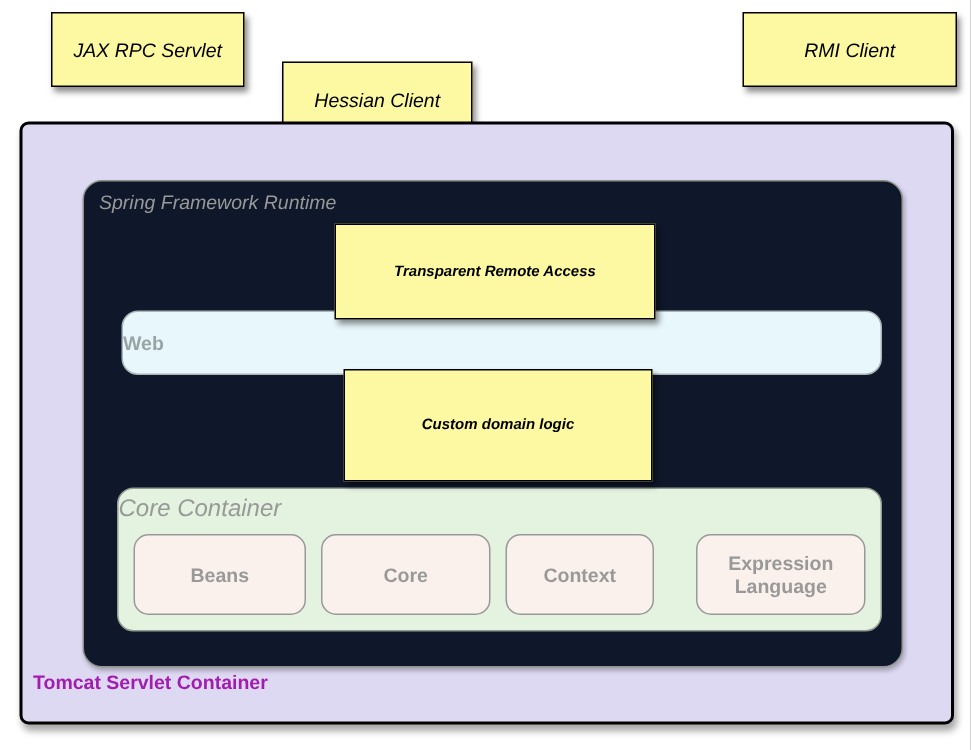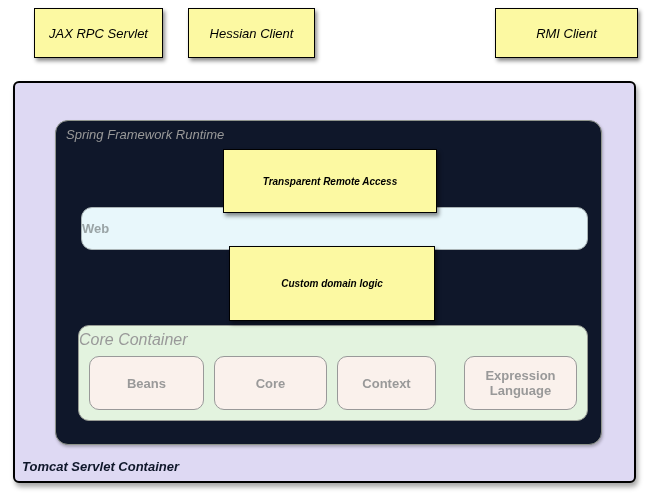--- a/index.html
+++ b/index.html
@@ -23,40 +23,39 @@
     box-shadow: 2px 3px 4px rgba(0,0,0,0.45);
     display: flex;
     align-items: center;
     justify-content: center;
     font-style: italic;
     font-size: 13px;
     color: #000000;
     box-sizing: border-box;
   }
   .client-0 { left: 34px;  width: 129px; }
-  .client-1 { left: 188px; width: 127px; }
+  .client-1 { left: 188px; width: 127px; margin-top: 33px; }
   .client-2 { left: 342px; width: 125px; }
   .client-3 { left: 495px; width: 143px; }
 
   
   .tomcat {
     left: 13px; top: 81px; width: 623px; height: 402px;
     background: #DED9F3;
     border: 2px solid #000000;
     border-radius: 6px;
     box-shadow: 2px 4px 5px rgba(0,0,0,0.35);
     box-sizing: border-box;
   }
   .tomcat-label {
     position: absolute;
-    left: 7px; bottom: 7px;
+    left: 7px; bottom: 19px;
     font-weight: bold;
-    font-style: italic;
     font-size: 13px;
-    color: #0f172a;
+    color: #a21caf;
     white-space: nowrap;
   }
 
   
   .spring {
     left: 40px; top: 37px; width: 547px; height: 325px;
     background: #0f172a;
     border: 1px solid #8f948c;
     border-radius: 13px;
     box-shadow: 1px 2px 3px rgba(0,0,0,0.25);

